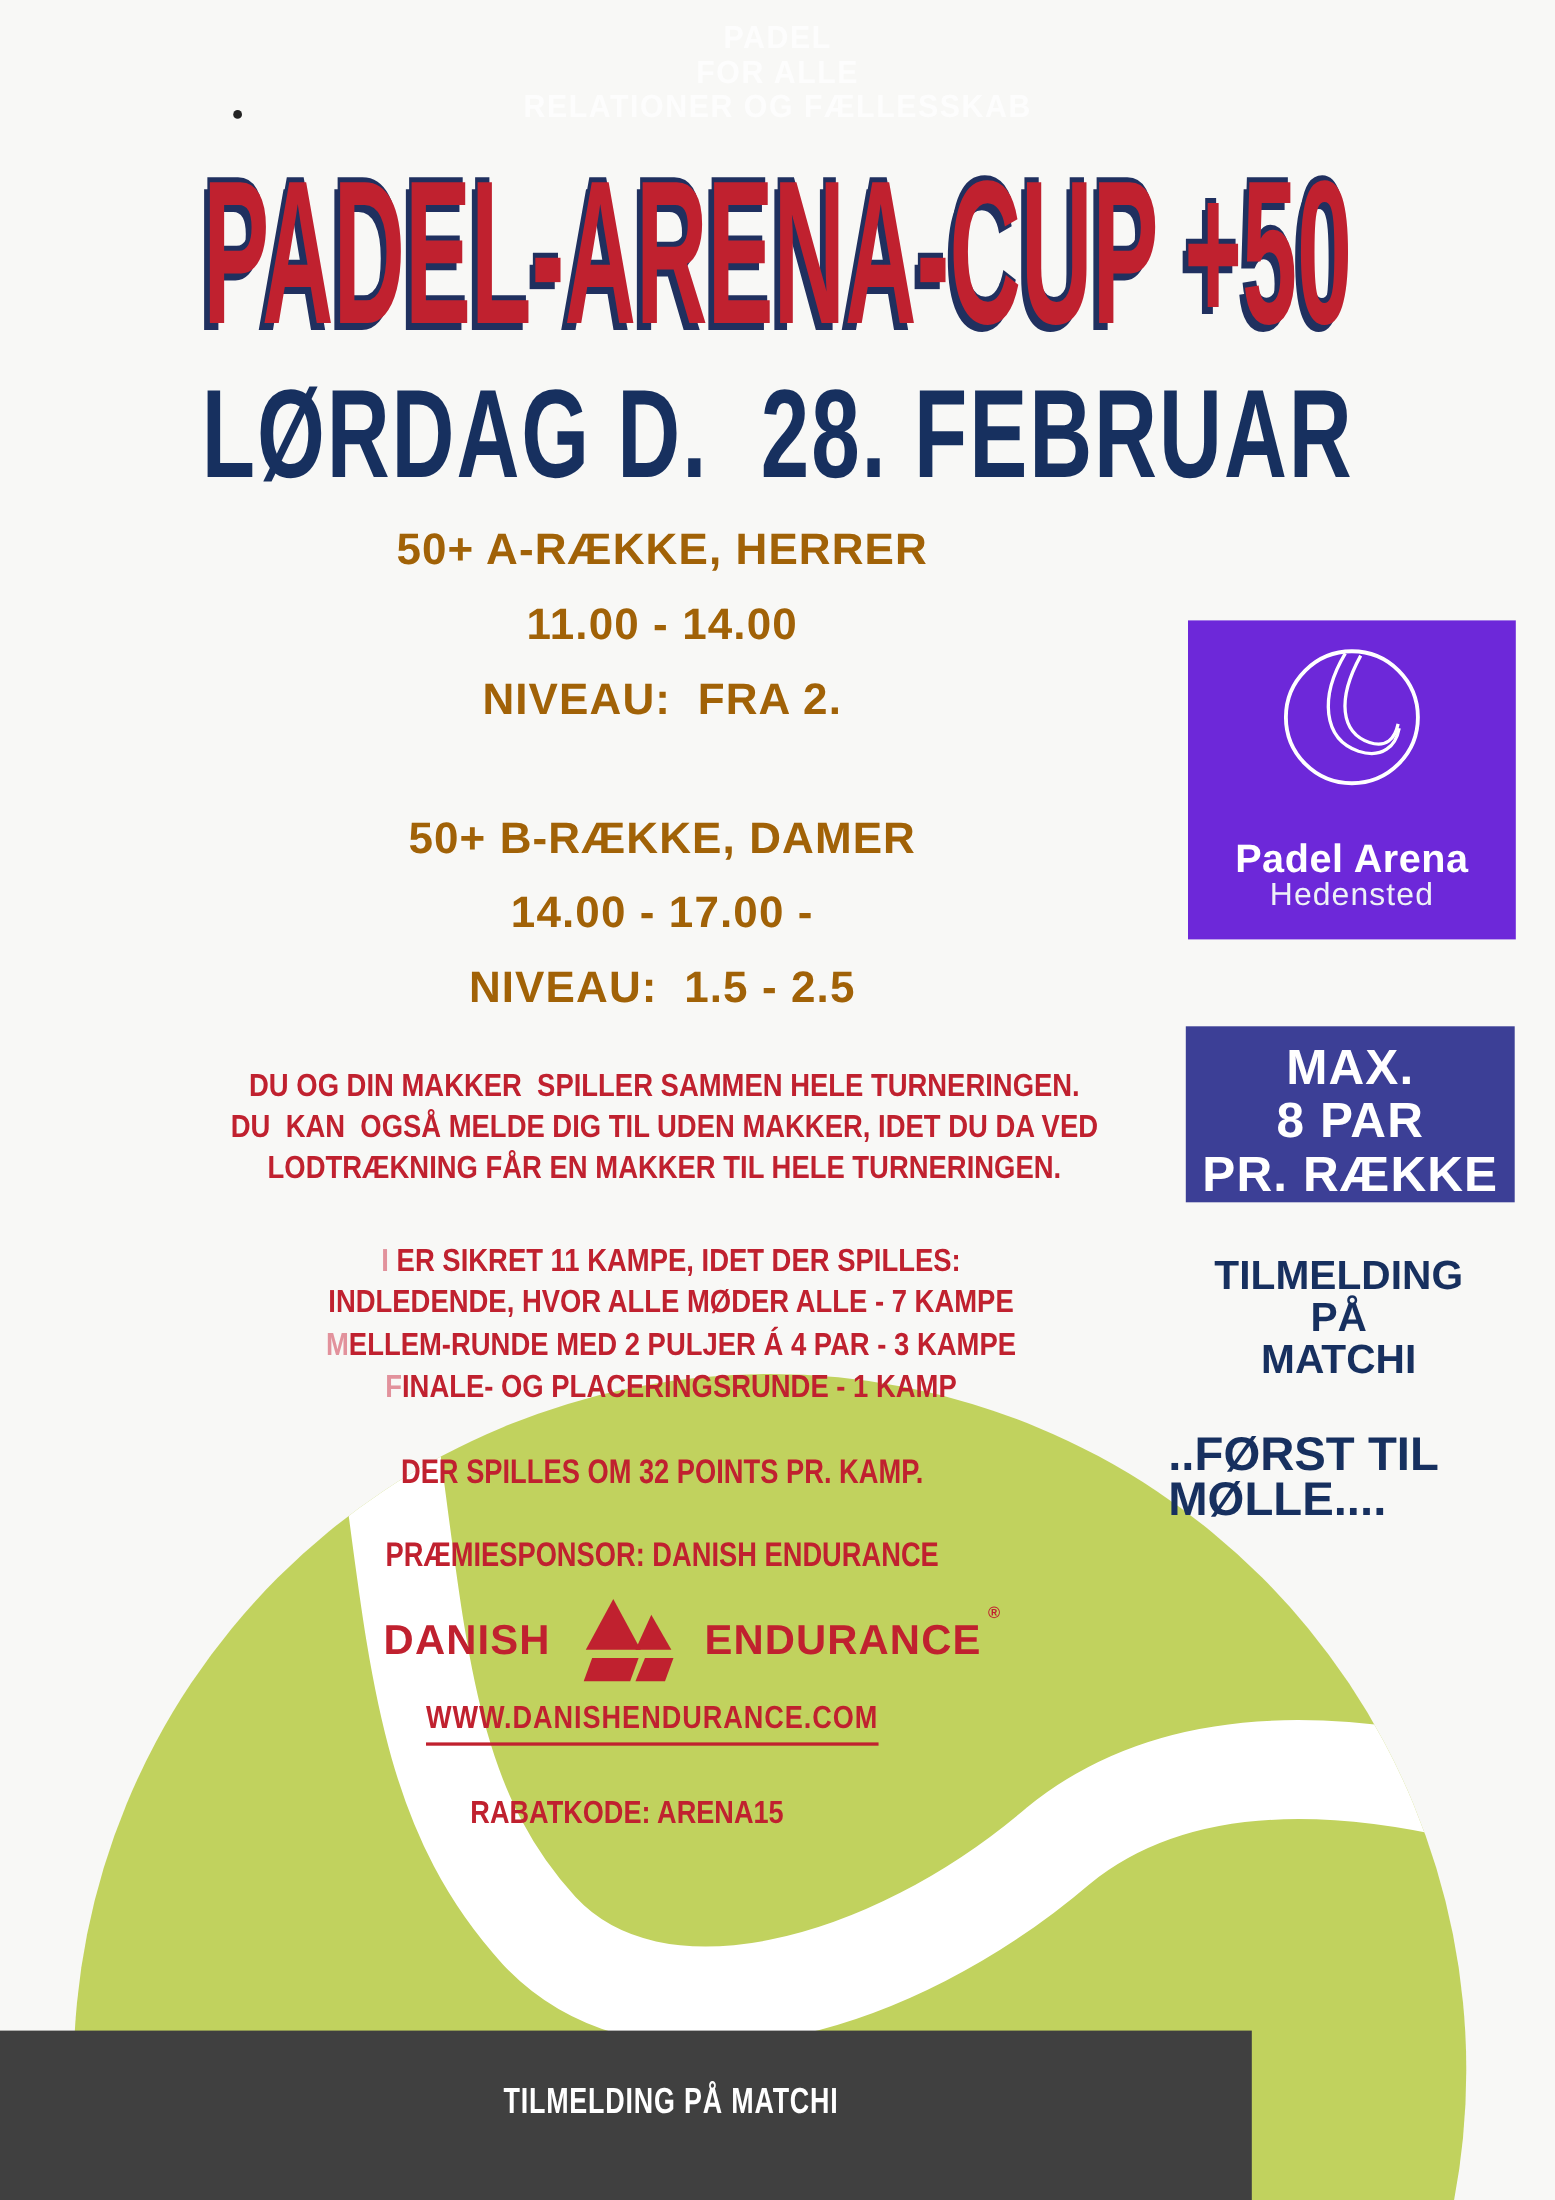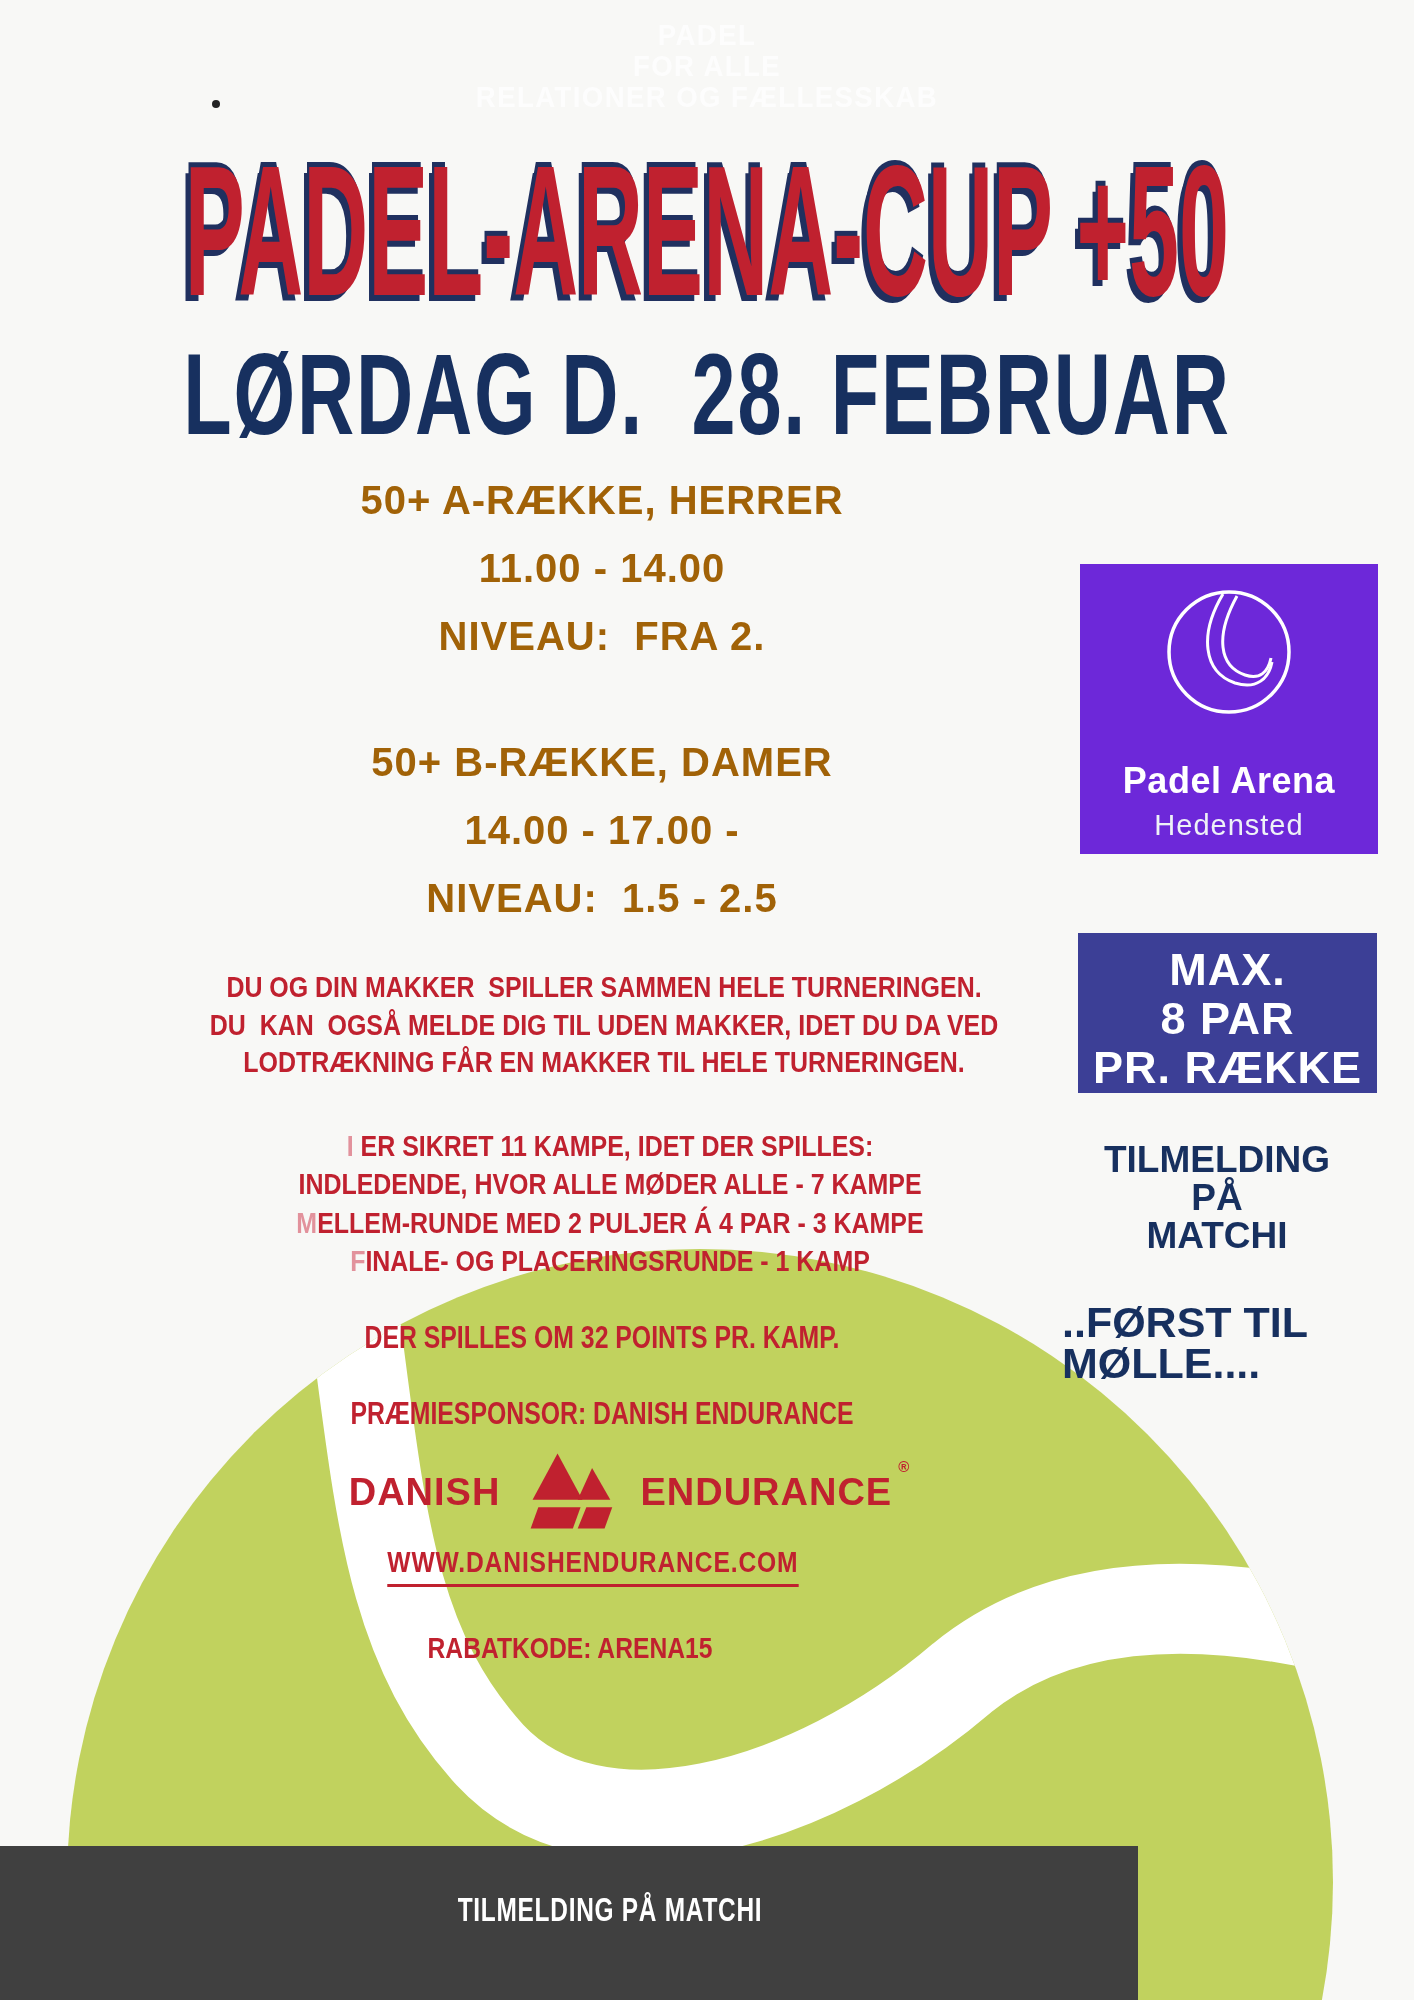--- a/index.html
+++ b/index.html
@@ -40,21 +40,21 @@
     color:#a16207;font-weight:bold;font-size:40px;line-height:68px;letter-spacing:1px;
   }
   .series-a{top:466px;}
   .series-b{top:728px;}
 
   
   .pa-logo{left:1080px;top:564px;width:298px;height:290px;background:#6d28d9;z-index:1;}
   .pa-ball{position:absolute;left:50%;top:22px;transform:translateX(-50%);}
   .pa-name{position:absolute;top:196px;left:0;width:100%;text-align:center;
     color:#ffffff;font-weight:bold;font-size:36px;letter-spacing:0.5px;}
-  .pa-sub{position:absolute;top:245px;left:0;width:100%;text-align:center;
+  .pa-sub{position:absolute;top:234px;left:0;width:100%;text-align:center;
     color:#eef1f7;font-weight:500;font-size:29px;letter-spacing:1px;}
 
   .para{
     z-index:1;text-align:center;color:#c0212f;font-weight:bold;font-size:29px;
     transform:scale(0.86,1);transform-origin:50% 0;
   }
   .para1{top:969px;left:0;width:1208px;line-height:37.5px;}
   .para2{top:1127px;left:8px;width:1204px;line-height:38.3px;}
   .lead-light{color:#e2929c;}
 

